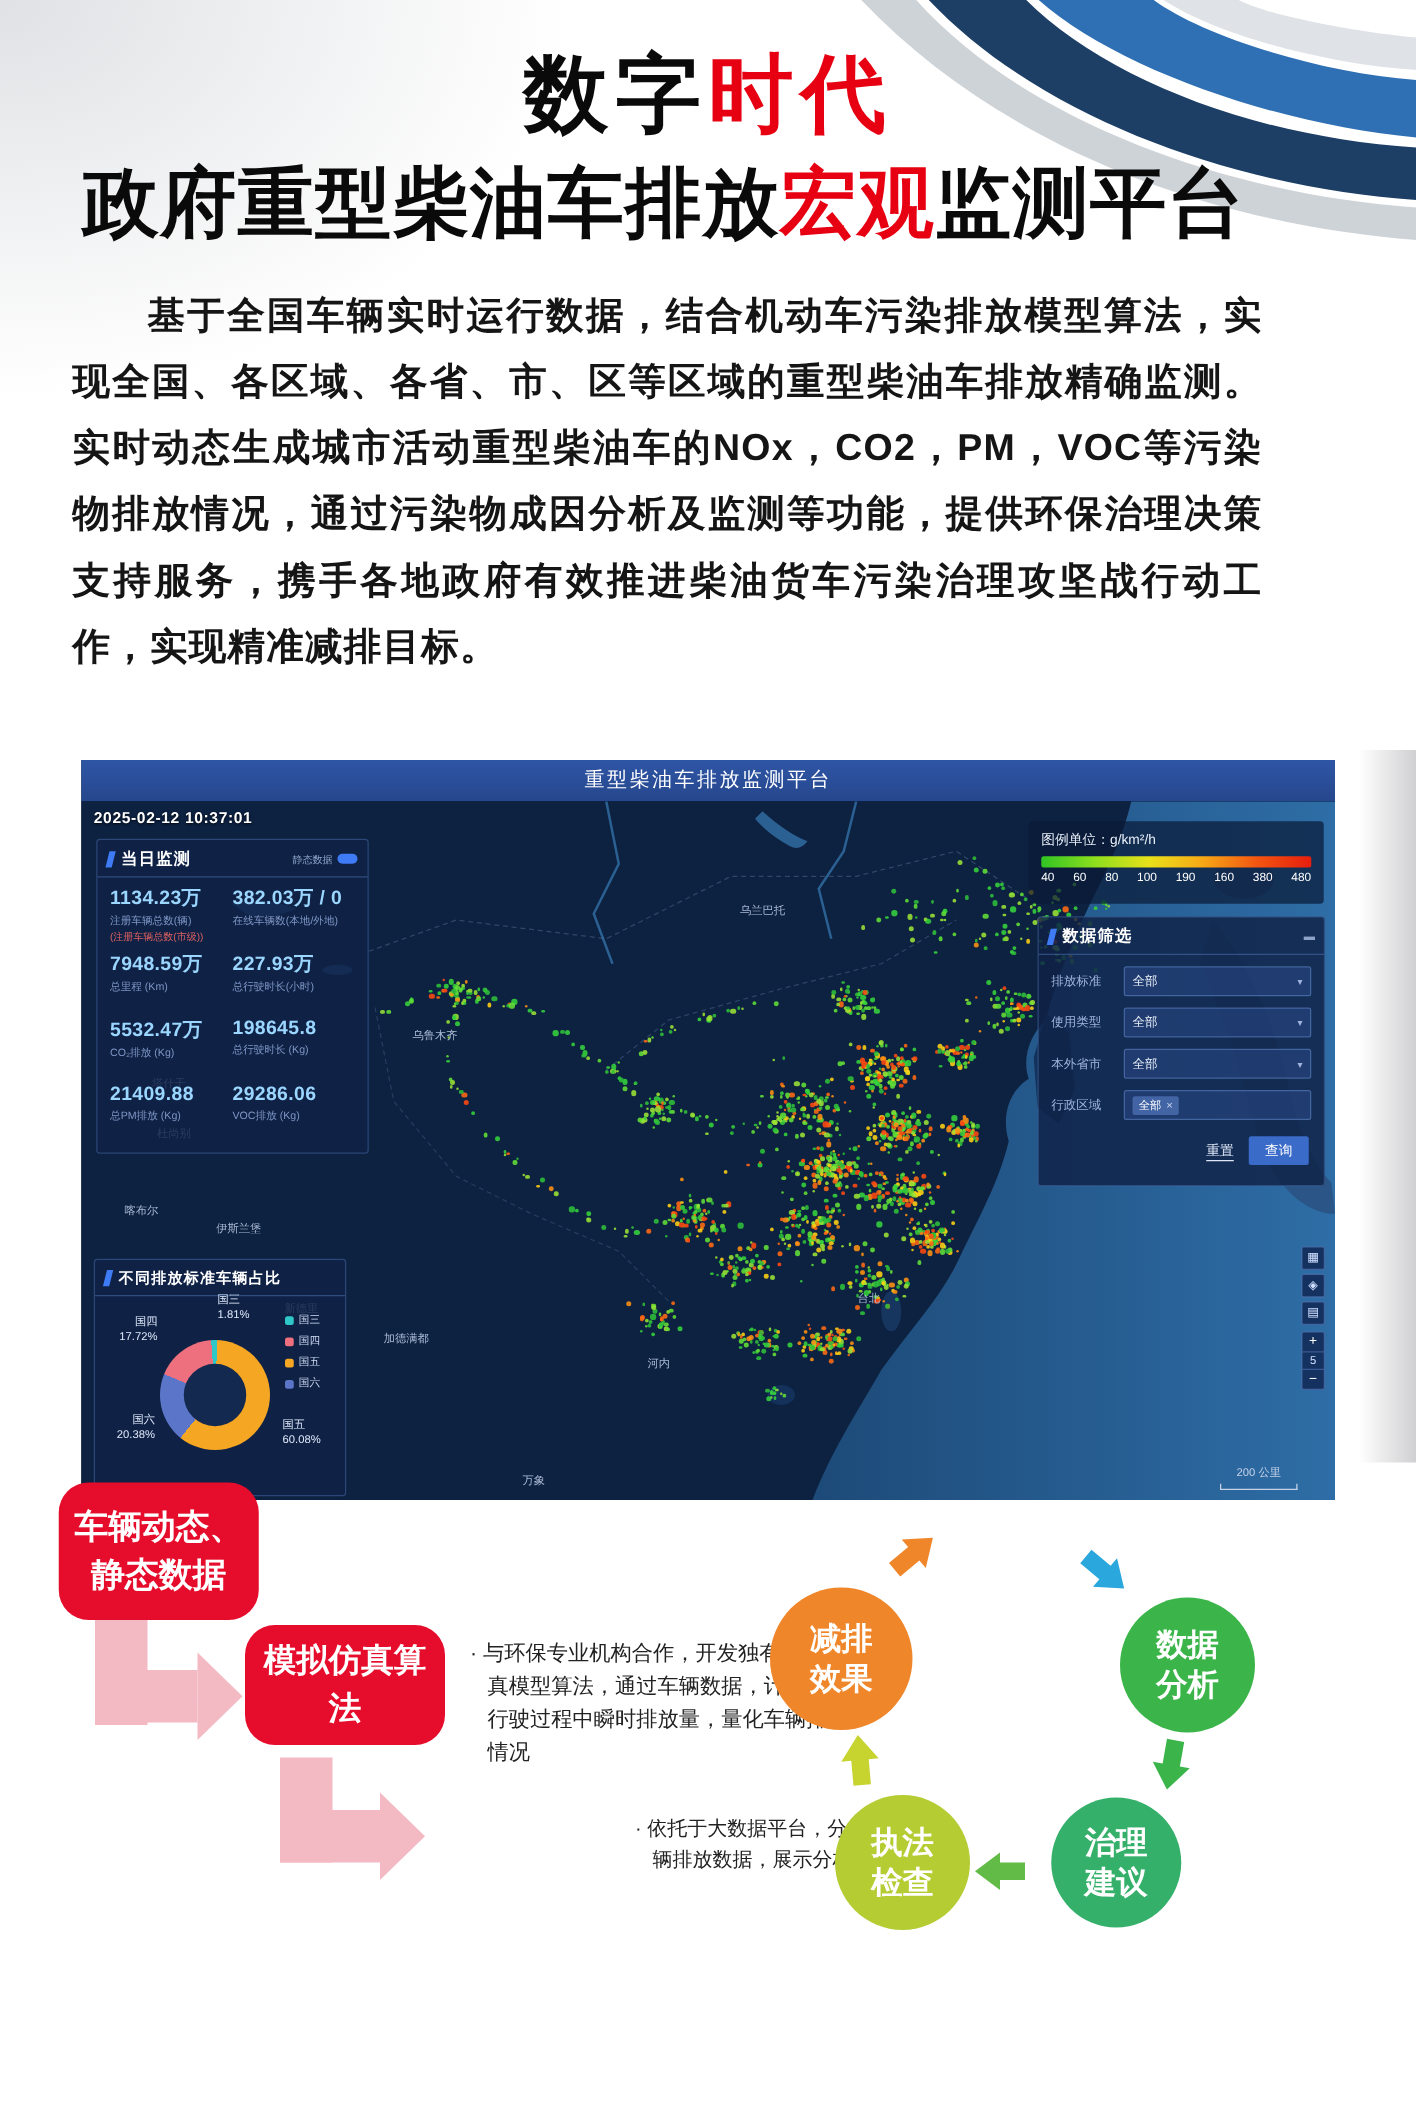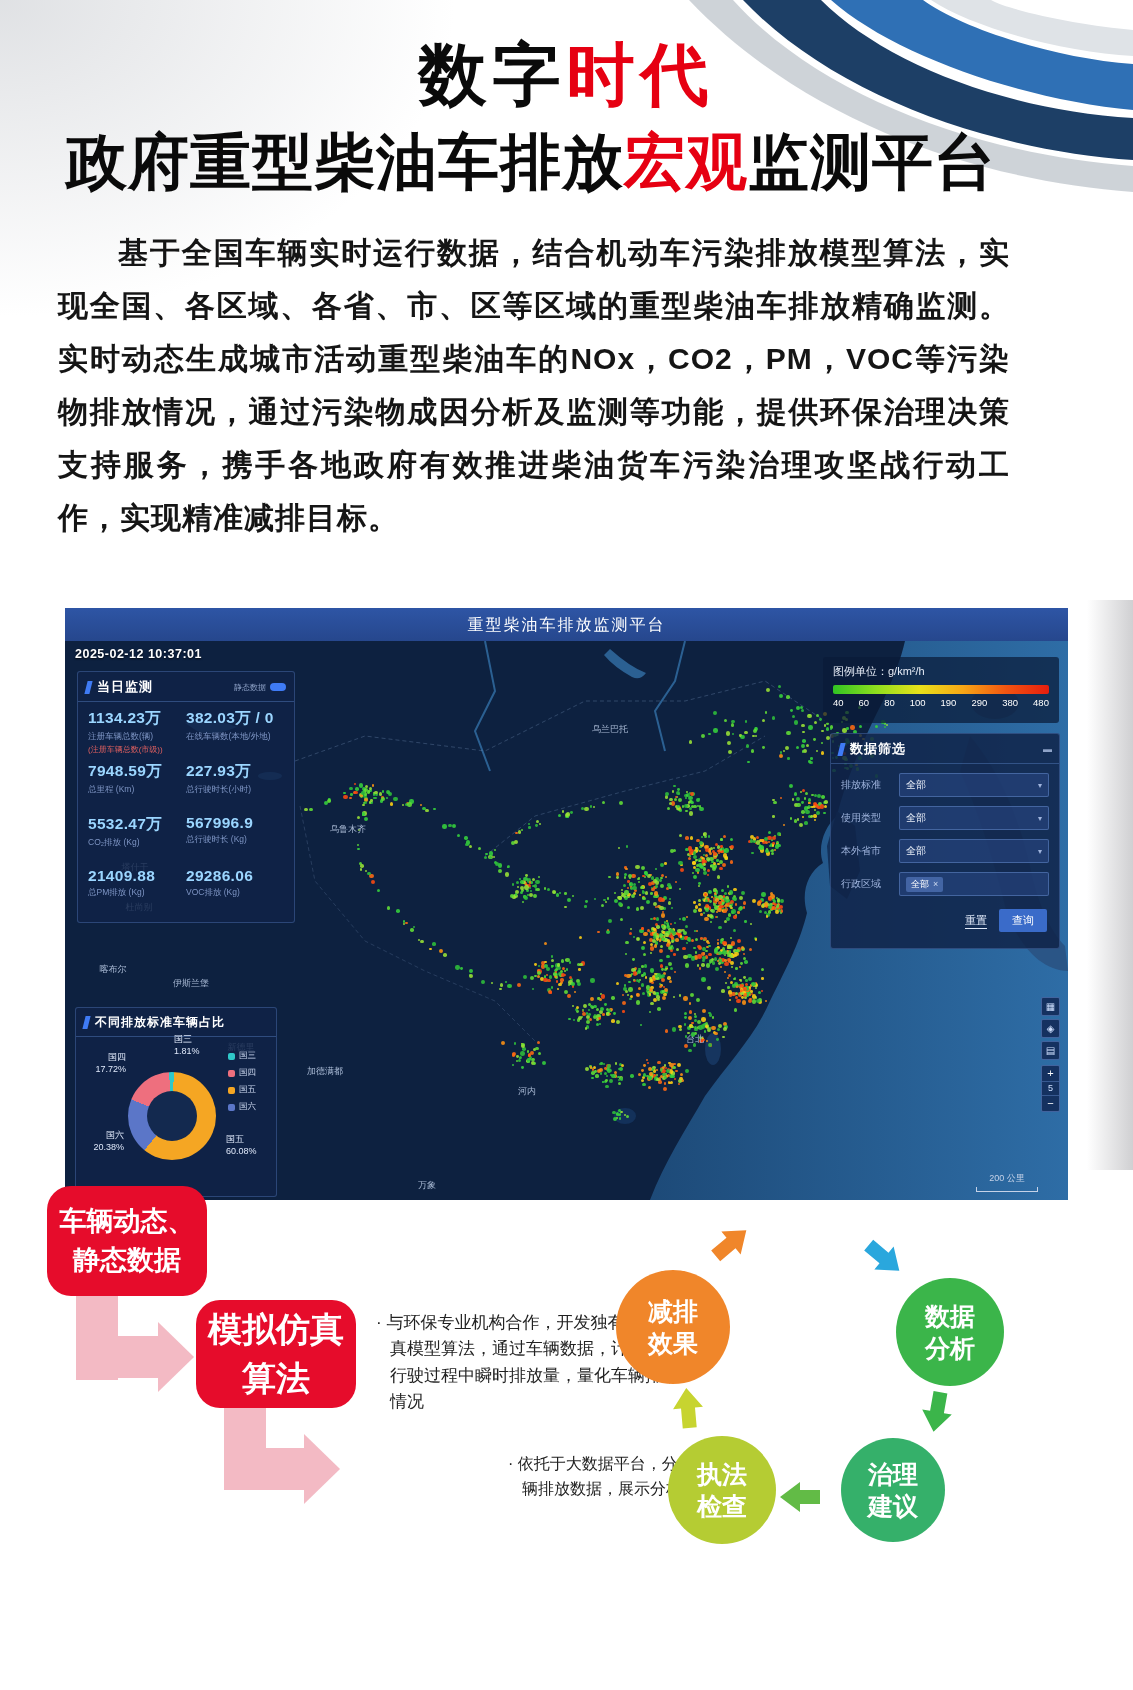--- a/index.html
+++ b/index.html
@@ -90,21 +90,21 @@
   .mscale .bar{height:4px;border:1px solid #c5d2e8;border-top:none;margin-top:2px;width:60px}
 
   
   .pa{position:absolute;background:#f3bac4}
   .pa-t{position:absolute;width:0;height:0;border-top:35px solid transparent;
         border-bottom:35px solid transparent;border-left:36px solid #f3bac4}
   .rbox{position:absolute;background:#e60c2b;color:#fff;font-weight:bold;text-align:center;
         border-radius:24px;display:flex;align-items:center;justify-content:center;
         padding:8px 12px;box-sizing:border-box;line-height:1.45}
   .rb1{left:47px;top:1186px;width:160px;height:110px;font-size:27px}
-  .rb2{left:196px;top:1300px;width:160px;height:108px;font-size:34px}
+  .rb2{left:196px;top:1300px;width:160px;height:96px;font-size:26px}
   .rb3{left:330px;top:1432px;width:164px;height:114px;font-size:26px}
   .note{position:absolute;color:#222;font-size:17px;line-height:1.55;text-indent:-14px;padding-left:14px}
   .n1{left:226px;top:1216px;width:268px}
   .n2{left:376px;top:1310px;width:292px}
   .n3{left:508px;top:1452px;width:200px;font-size:16px}
 
   
   .ccircle{position:absolute;border-radius:50%;color:#fff;font-weight:bold;display:flex;
            flex-direction:column;align-items:center;justify-content:center;text-align:center;
            font-size:25px;line-height:1.3}
@@ -1874,21 +1874,21 @@
           </div>
           <div class="stat">
             <div class="v">227.93万</div>
             <div class="l">总行驶时长(小时)</div>
           </div>
           <div class="stat">
             <div class="v">5532.47万</div>
             <div class="l">CO₂排放 (Kg)</div>
           </div>
           <div class="stat">
-            <div class="v">567996.9</div>
+            <div class="v">198645.8</div>
             <div class="l">总行驶时长 (Kg)</div>
           </div>
           <div class="stat">
             <div class="v">21409.88</div>
             <div class="l">总PM排放 (Kg)</div>
           </div>
           <div class="stat">
             <div class="v">29286.06</div>
             <div class="l">VOC排放 (Kg)</div>
           </div>
@@ -1897,21 +1897,21 @@
 
       <div class="panel legendp" style="border:none;background:rgba(10,26,56,.72)">
         <div class="leg-unit">图例单位：g/km²/h</div>
         <div class="leg-grad"></div>
         <div class="leg-ticks">
           <span>40</span>
           <span>60</span>
           <span>80</span>
           <span>100</span>
           <span>190</span>
-          <span>290</span>
+          <span>160</span>
           <span>380</span>
           <span>480</span>
         </div>
       </div>
 
       <div class="panel filter">
         <div class="p-head">
           <span class="accent"></span>
           <span class="p-title">数据筛选</span>
           <span class="mini">▬</span>

